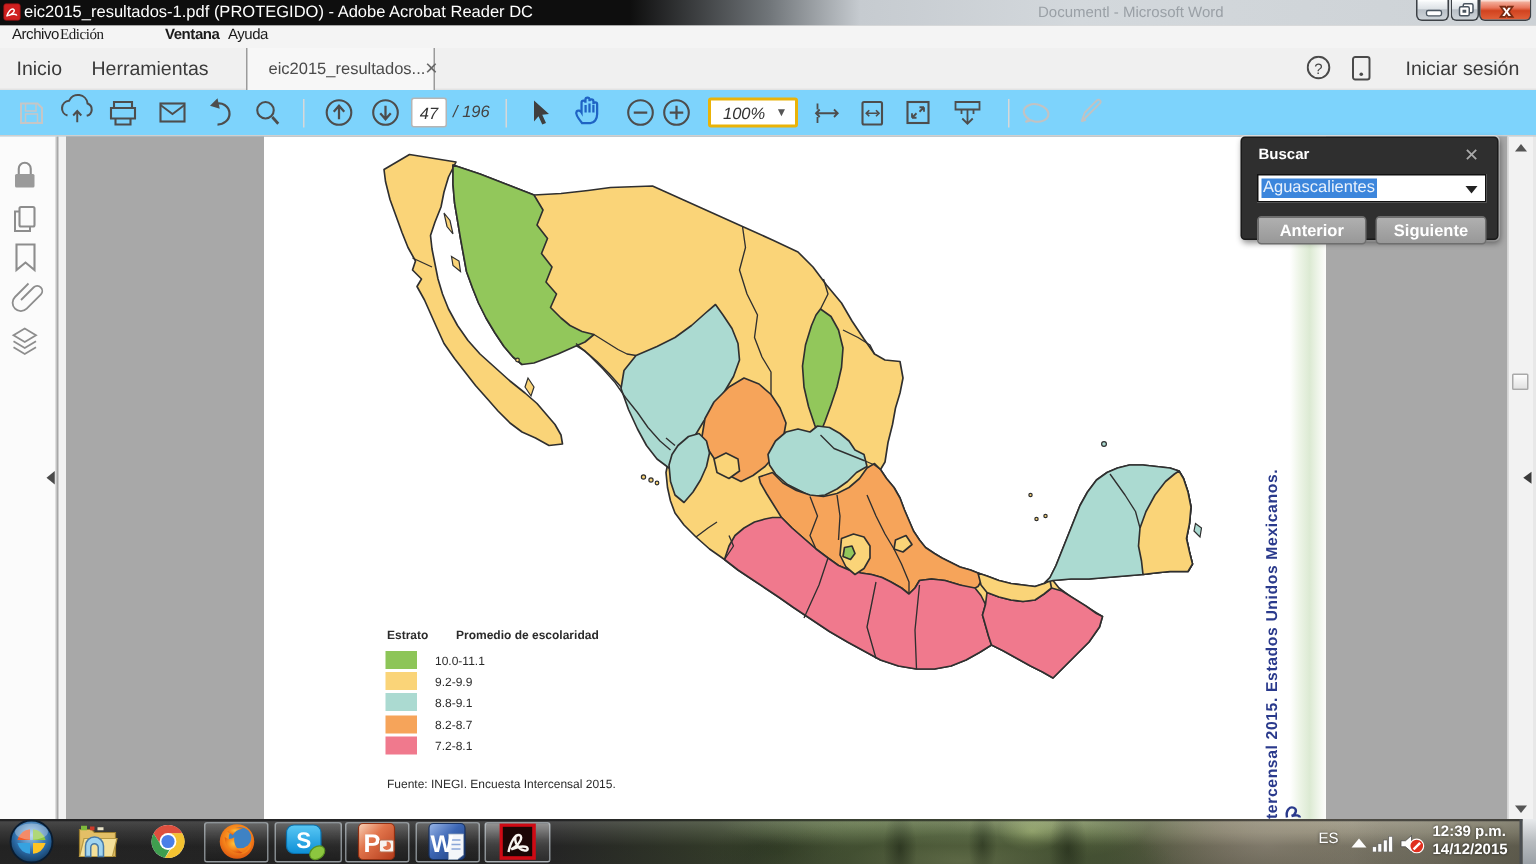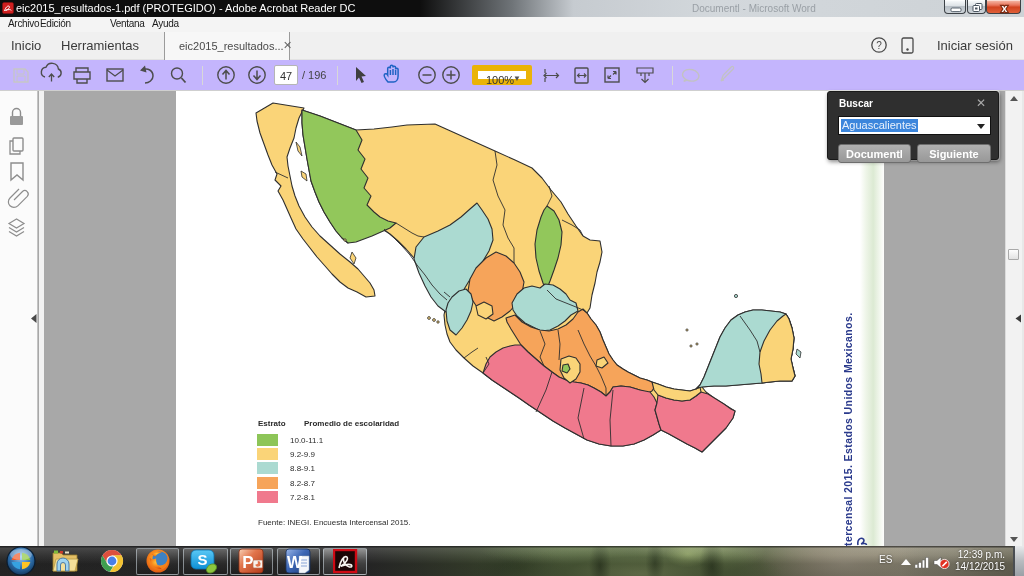--- a/index.html
+++ b/index.html
@@ -17,24 +17,24 @@
 
 #menubar{left:0;top:17px;width:1024px;height:15px;background:#f4f4f4;font-size:10px;color:#1a1a1a;letter-spacing:-0.3px;}
 #menubar span{position:absolute;top:1px;}
 
 #tabbar{left:0;top:32px;width:1024px;height:28px;background:#f0f0f0;border-bottom:1px solid #e3e3e3;}
 #tabbar .lbl{position:absolute;top:6px;font-size:13px;color:#3a3a3a;font-weight:normal;letter-spacing:0px;}
 #activetab{position:absolute;left:164px;top:0;width:126px;height:28px;background:#f7f7f7;border-left:1px solid #9b9b9b;border-right:1px solid #9b9b9b;}
 #activetab span{position:absolute;left:14px;top:8px;font-size:11px;color:#4a4a4a;}
 #activetab span#tabx{position:absolute;left:118px;top:7px;font-size:11px;color:#666;}
 
-#toolbar{left:0;top:60px;width:1024px;height:31px;background:#c4b5fd;border-bottom:1px solid #cfcfcf;}
+#toolbar{left:0;top:60px;width:1024px;height:31px;background:#7dd3fc;border-bottom:1px solid #cfcfcf;font-style:italic;}
 #pagebox{left:274px;top:5px;width:24px;height:20px;background:#fff;border:1px solid #b5b5b5;border-radius:2px;font-size:11px;color:#333;text-align:center;line-height:20px;}
 #pagetot{left:302px;top:9px;font-size:11px;color:#444;}
-#zoombox{left:472px;top:5px;width:60px;height:20px;background:#fff;border:6px solid #eab308;border-radius:2px;font-size:11px;color:#333;}
+#zoombox{left:472px;top:5px;width:60px;height:20px;background:#fff;border:2px solid #eab308;border-radius:2px;font-size:11px;color:#333;}
 
 #sidebar{left:0;top:91px;width:38px;height:455px;background:#fbfbfb;border-right:1px solid #c4c4c4;}
 #splitter{left:39px;top:91px;width:5px;height:455px;background:#f2f2f2;}
 
 #docarea{left:44px;top:91px;width:961px;height:455px;background:#a8a8a8;overflow:hidden;}
 #page{position:absolute;left:132px;top:0;width:708px;height:455px;background:#fff;}
 #greenband{position:absolute;left:816px;top:0;width:24px;height:455px;background:linear-gradient(90deg,#ffffff 0,#eef5e8 25%,#dcead3 55%,#f4f8f0 85%,#fdfdfc 100%);}
 #verttxt{position:absolute;left:798px;top:230px;width:16px;height:225px;color:#2a3a8c;font-size:10.5px;font-weight:bold;writing-mode:vertical-rl;transform:rotate(180deg);letter-spacing:.4px;white-space:nowrap;}
 
 #vscroll{left:1005px;top:91px;width:17px;height:455px;background:#f2f2f2;border-left:1px solid #dcdcdc;}
@@ -82,23 +82,23 @@
         <rect x="7.5" y="2.5" width="6.5" height="6" rx="1" fill="#fff" stroke="#4a5560" stroke-width="1"></rect>
         <rect x="5" y="4.5" width="6.5" height="6" rx="1" fill="#fff" stroke="#4a5560" stroke-width="1"></rect>
         <rect x="7" y="6.5" width="2.5" height="2" fill="#4a5560"></rect>
       </svg></div>
   <div class="abs winbtn" id="btnclose"><svg width="35" height="13">
         <text x="17.5" y="10.5" text-anchor="middle" font-size="10.5" font-weight="bold" fill="#fff" stroke="#7a2a12" stroke-width="2.4" paint-order="stroke" font-family="Liberation Sans">x</text>
       </svg></div>
 
   <div class="abs" id="menubar">
     <span style="left:8px;">Archivo</span>
-      <span style="left:40px;">Edición</span>
+      <span style="left:40px;font-family:Liberation Serif, serif;">Edición</span>
       <span style="left:88px;margin-top:30px;">Ver</span>
-      <span style="left:110px;">Ventana</span>
+      <span style="left:110px;font-weight:bold;">Ventana</span>
       <span style="left:152px;">Ayuda</span>
   </div>
 
   <div class="abs" id="tabbar">
     <span class="lbl" style="left:11px;">Inicio</span>
     <span class="lbl" style="left:61px;">Herramientas</span>
     <div id="activetab">
         <span>eic2015_resultados...</span>
         <span id="tabx">✕</span>
       </div>
@@ -275,21 +275,21 @@
       <path d="M7 0.5 L1.5 4.5 L7 8.5 Z" fill="#3a3a3a"></path>
     </svg>
 
   <div class="abs" id="dlg">
     <div id="dlgtitle">Buscar</div>
     <div id="dlgx">✕</div>
     <div id="dlginput">
         <span id="dlgsel">Aguascalientes</span>
         <span id="dlgarrow"></span>
       </div>
-    <div class="dlgbtn" id="btnant">Documentl</div>
+    <div class="dlgbtn" id="btnant">Anterior</div>
     <div class="dlgbtn" id="btnsig">Siguiente</div>
   </div>
 
   <div class="abs" id="taskbar">
     <svg width="34" height="30" style="position:absolute;left:4px;top:0px;">
       <defs>
         <radialGradient id="orbg" cx="50%" cy="35%" r="75%">
           <stop offset="0%" stop-color="#9cc8ee"></stop>
             <stop offset="55%" stop-color="#2b6aa6"></stop>
             <stop offset="100%" stop-color="#0b2742"></stop>
@@ -389,16 +389,16 @@
           <rect x="3.6" y="5.5" width="2.6" height="5.5"></rect>
           <rect x="7.2" y="3" width="2.6" height="8"></rect>
           <rect x="10.8" y="0.5" width="2.6" height="10.5"></rect>
         </g>
     </svg>
     <svg width="17" height="13" style="position:absolute;left:933px;top:10px;">
       <path d="M1,4.5 h3 l4,-3.5 v11 l-4,-3.5 h-3 z" fill="#fdfdfd" stroke="#444" stroke-width="0.5"></path>
       <circle cx="11.5" cy="8" r="4.6" fill="#e03020" stroke="#fff" stroke-width="0.8"></circle>
       <rect x="8.4" y="7.3" width="6.2" height="1.6" fill="#fff" transform="rotate(-45 11.5 8)"></rect>
     </svg>
-    <div style="position:absolute;left:955px;top:3px;width:50px;text-align:right;color:#fff;font-size:10px;line-height:12px;text-shadow:0 0 2px rgba(0,0,0,.7);">12:39 p.m.<br>14/12/2015</div>
+    <div style="position:absolute;left:955px;top:3px;width:50px;text-align:left;color:#fff;font-size:10px;line-height:12px;text-shadow:0 0 2px rgba(0,0,0,.7);font-weight:bold;">12:39 p.m.<br>14/12/2015</div>
     <div style="position:absolute;left:1013px;top:0;width:11px;height:30px;background:linear-gradient(180deg,#e8eaec,#b8bcc0 50%,#9aa0a6);border-left:2px solid #4a4e52;"></div>
   </div>
 </div>
 
 </body></html>

